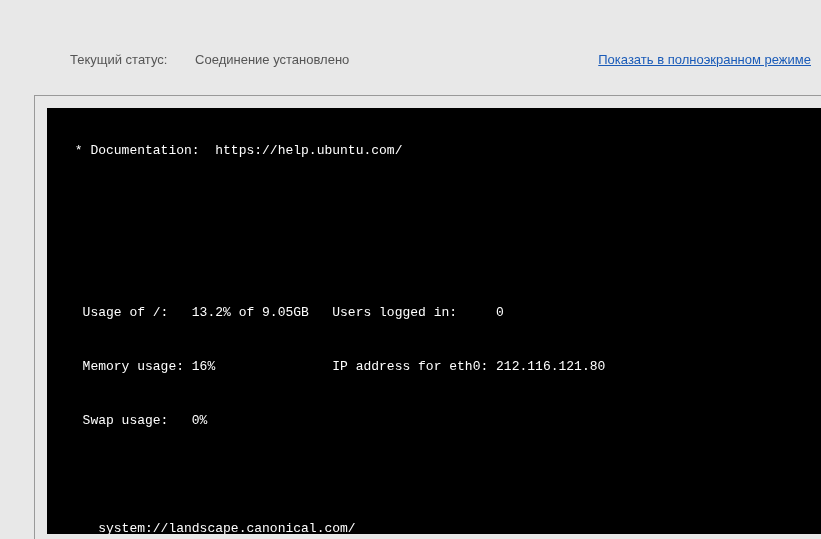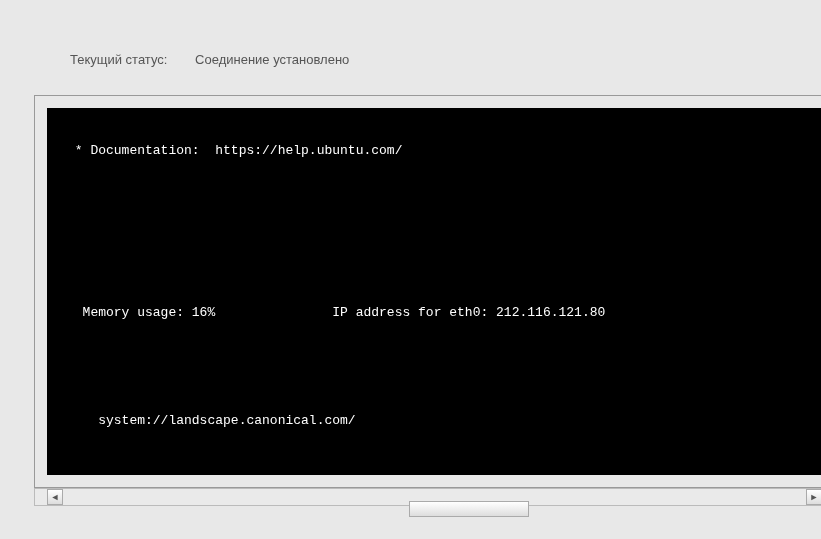--- a/index.html
+++ b/index.html
@@ -26,21 +26,21 @@
       margin: 4px 10px 0 10px;
       border: 1px solid #999;
     }
     .terminal {
       background: #000;
       color: #fff;
       font-family: "Courier New", monospace;
       font-size: 13px;
       line-height: 15px;
       padding: 8px 8px 8px 8px;
-      height: 367px;
+      height: 426px;
       overflow: hidden;
       white-space: pre;
       position: relative;
     }
     .terminal-line { white-space: pre; }
     .vscroll {
       position: absolute;
       right: -16px;
       top: 0;
       width: 16px;
@@ -98,28 +98,31 @@
     }
   </style>
 </head>
 <body>
 
 <div class="status-bar">
   <span class="status-left">
     <span>Текущий статус:</span>
     <span>Соединение установлено</span>
   </span>
+  <a class="status-right">Показать в полноэкранном режиме</a>
 </div>
 
 <div class="terminal-wrapper">
   <div class="terminal">
 <div class="terminal-line"> * Documentation:  https://help.ubuntu.com/</div>
 <div class="terminal-line"> </div>
 <div class="terminal-line"> </div>
+<div class="terminal-line">  Usage of /:   13.2% of 9.05GB   Users logged in:     0</div>
 <div class="terminal-line">  Memory usage: 16%               IP address for eth0: 212.116.121.80</div>
+<div class="terminal-line">  Swap usage:   0%</div>
 <div class="terminal-line"> </div>
 <div class="terminal-line">    system://landscape.canonical.com/</div>
 <div class="terminal-line"> </div>
 <div class="terminal-line"> </div>
 <div class="terminal-line">root@Ubuntu1404x64:~#</div>
 
 
 
 
 

